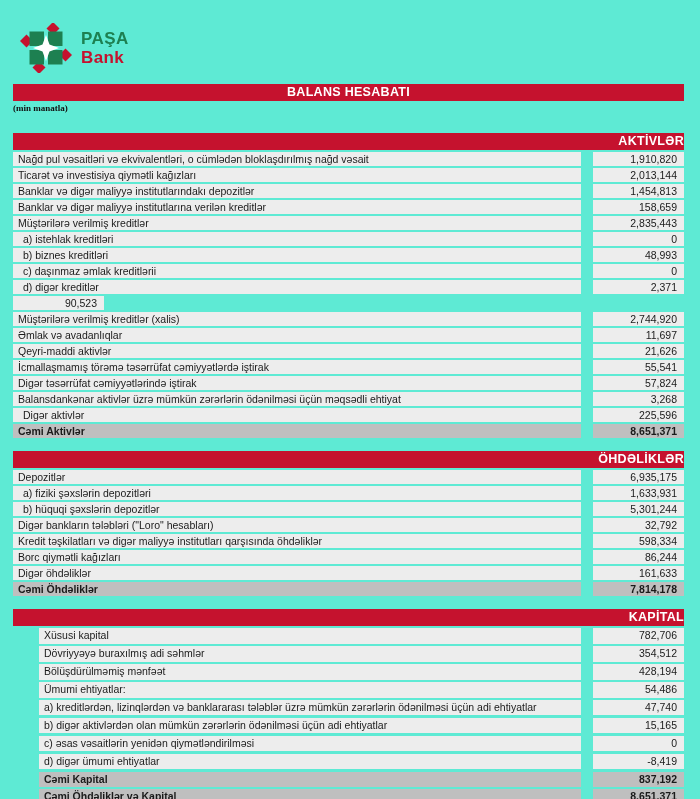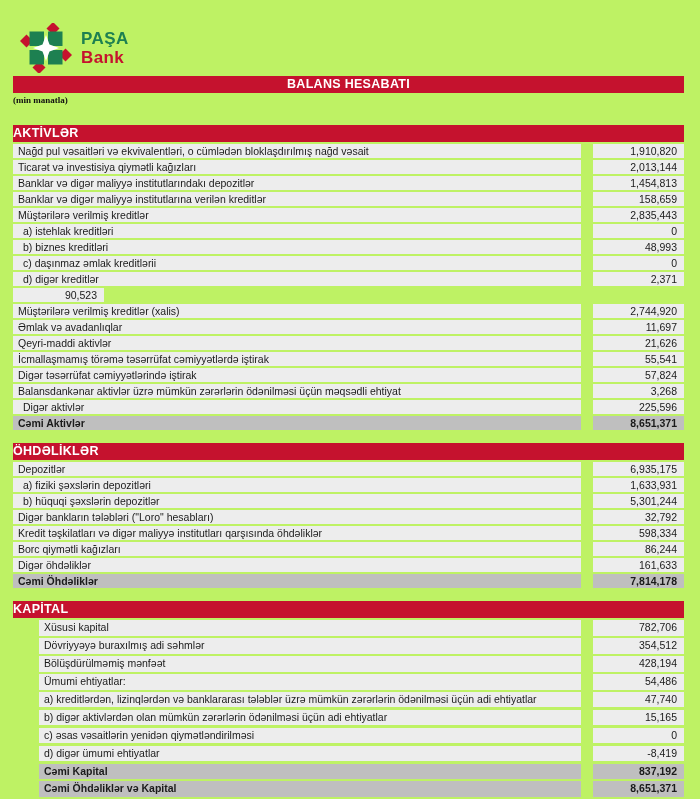--- a/index.html
+++ b/index.html
@@ -5,45 +5,45 @@
   :root{
     --red:#c5122e;
     --green:#1d8051;
     --row-bg:#ededed;
     --total-bg:#bfbfbf;
     --ink:#1a1a1a;
   }
   *{margin:0;padding:0;box-sizing:border-box;}
   html,body{background:#fff;}
   .page{
-    width:700px;height:799px;background:#bef264;overflow:hidden;
+    width:700px;height:799px;background:#5eead4;overflow:hidden;
     font-family:"Liberation Sans",sans-serif;color:var(--ink);
     position:relative;
   }
   .content{padding:0 16px 0 13px;}
   
   .logo-row{display:flex;align-items:center;gap:9px;padding:24px 0 0 20px;height:72px;}
   .logo-icon{width:52px;height:50px;flex:0 0 auto;}
   .wordmark{font-weight:bold;font-size:17px;line-height:1.12;letter-spacing:.4px;}
   .wordmark .wm-top{color:var(--green);}
   .wordmark .wm-bottom{color:var(--red);}
   
   .title-bar{
-    margin-top:4px;background:var(--red);color:#fff;font-weight:bold;
+    margin-top:12px;background:var(--red);color:#fff;font-weight:bold;
     text-align:center;font-size:12.5px;height:17px;line-height:17px;letter-spacing:.3px;
   }
   .unit-note{
     text-align:left;font-family:"Liberation Serif",serif;font-weight:bold;
     font-size:9px;height:32px;line-height:15px;padding-right:1px;color:#111;
   }
   
   .section{margin-top:0;}
   .section + .section{margin-top:13px;}
   .section-bar{
-    background:var(--red);color:#fff;font-weight:bold;text-align:left;
+    background:var(--red);color:#fff;font-weight:bold;text-align:right;
     font-size:12.5px;height:17px;line-height:17px;letter-spacing:.3px;margin-bottom:1px;
   }
   .row{display:flex;gap:12px;margin-top:2px;height:14px;}
   .row .lbl{
     flex:1;background:var(--row-bg);font-size:10.5px;line-height:14px;
     padding-left:5px;white-space:nowrap;overflow:hidden;
   }
   .row .val{
     width:91px;flex:0 0 91px;background:var(--row-bg);font-size:10.5px;line-height:14px;
     text-align:right;padding-right:7px;

